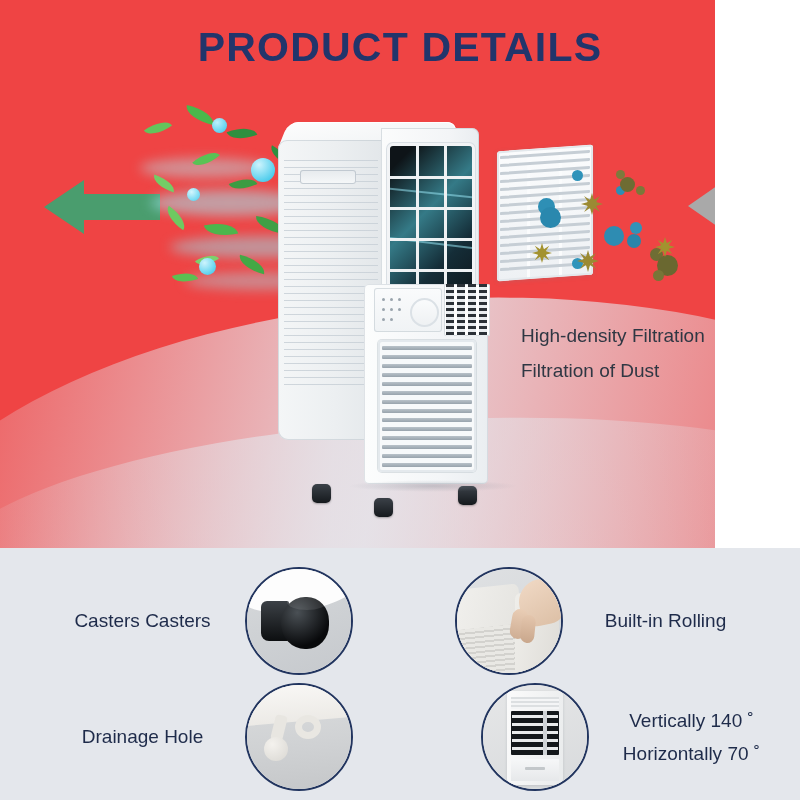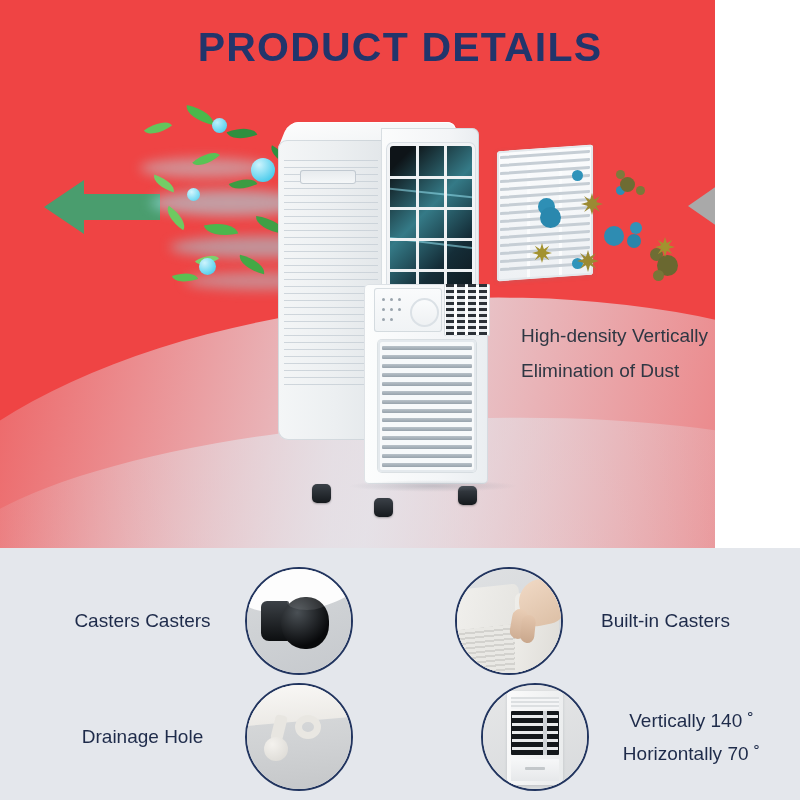--- a/index.html
+++ b/index.html
@@ -294,22 +294,22 @@
       <svg width="20" height="20" viewBox="0 0 22 22">
         <g fill="#a3922f">
           <circle cx="11" cy="11" r="5"></circle>
           <path d="M11 0 L13 7 L9 7 Z M11 22 L13 15 L9 15 Z M0 11 L7 9 L7 13 Z M22 11 L15 9 L15 13 Z
                    M3 3 L9 7 L7 9 Z M19 3 L13 7 L15 9 Z M3 19 L9 15 L7 13 Z M19 19 L13 15 L15 13 Z"></path>
         </g>
       </svg>
     </div>
 
     <div class="feat-text">
-      <div>High-density Vertically</div>
-      <div>Elimination of Dust</div>
+      <div>High-density Filtration</div>
+      <div>Filtration of Dust</div>
     </div>
   </div>
 
   <div class="bottom">
 
     <div class="cell" style="left:40px;top:18px;width:330px;height:110px;">
       <div class="clabel" style="width:205px;text-align:center;">Casters Casters</div>
       <div class="circ">
         <div class="inner" style="background:linear-gradient(160deg,#d9dbdd 0%,#cfd2d5 45%,#c6c9cd 100%);">
           <div style="position:absolute;left:-10px;top:-14px;width:130px;height:56px;background:#fdfdfd;border-radius:0 0 60% 40%;transform:rotate(-6deg);"></div>
@@ -324,21 +324,21 @@
       <div class="circ">
         <div class="inner" style="background:linear-gradient(150deg,#dfe1e3,#d2d5d8);">
           <div style="position:absolute;left:-6px;top:18px;width:72px;height:92px;background:linear-gradient(110deg,#f2f1ee,#e2e1dd);border-radius:14px 6px 0 0;transform:rotate(-6deg);"></div>
           <div style="position:absolute;left:2px;top:58px;width:62px;height:50px;background:repeating-linear-gradient(180deg,#e9e8e4 0 3px,#d3d2ce 3px 5px);transform:rotate(-6deg);"></div>
           <div style="position:absolute;left:58px;top:24px;width:44px;height:86px;background:linear-gradient(100deg,#efeeea,#dedcd7);border-radius:6px 10px 0 0;"></div>
           <div style="position:absolute;left:62px;top:10px;width:46px;height:46px;border-radius:50% 50% 40% 36%;background:linear-gradient(160deg,#f0d9c5,#dcbfa5);transform:rotate(-12deg);"></div>
           <div style="position:absolute;left:54px;top:40px;width:16px;height:30px;border-radius:8px;background:linear-gradient(180deg,#e9cdb5,#cfae94);transform:rotate(10deg);"></div>
           <div style="position:absolute;left:64px;top:46px;width:14px;height:28px;border-radius:8px;background:linear-gradient(180deg,#e4c6ad,#c9a78c);transform:rotate(6deg);"></div>
         </div>
       </div>
-      <div class="clabel" style="width:205px;text-align:center;">Built-in Casters</div>
+      <div class="clabel" style="width:205px;text-align:center;">Built-in Rolling</div>
     </div>
 
     <div class="cell" style="left:40px;top:134px;width:330px;height:110px;">
       <div class="clabel" style="width:205px;text-align:center;">Drainage Hole</div>
       <div class="circ">
         <div class="inner" style="background:linear-gradient(175deg,#dcdedf 0%,#cfd1d3 60%,#c5c7c9 100%);">
           <div style="position:absolute;left:-12px;top:-10px;width:136px;height:46px;background:linear-gradient(180deg,#fbfaf8,#eceae6);transform:rotate(-5deg);"></div>
           <div style="position:absolute;left:26px;top:30px;width:12px;height:26px;background:#e8e6e1;border-radius:4px;transform:rotate(14deg);"></div>
           <div style="position:absolute;left:17px;top:52px;width:24px;height:24px;border-radius:50%;background:radial-gradient(circle at 35% 30%,#f4f2ee,#d9d7d2);"></div>
           <div style="position:absolute;left:48px;top:30px;width:26px;height:24px;border-radius:50%;border:7px solid #e9e7e2;box-sizing:border-box;"></div>

